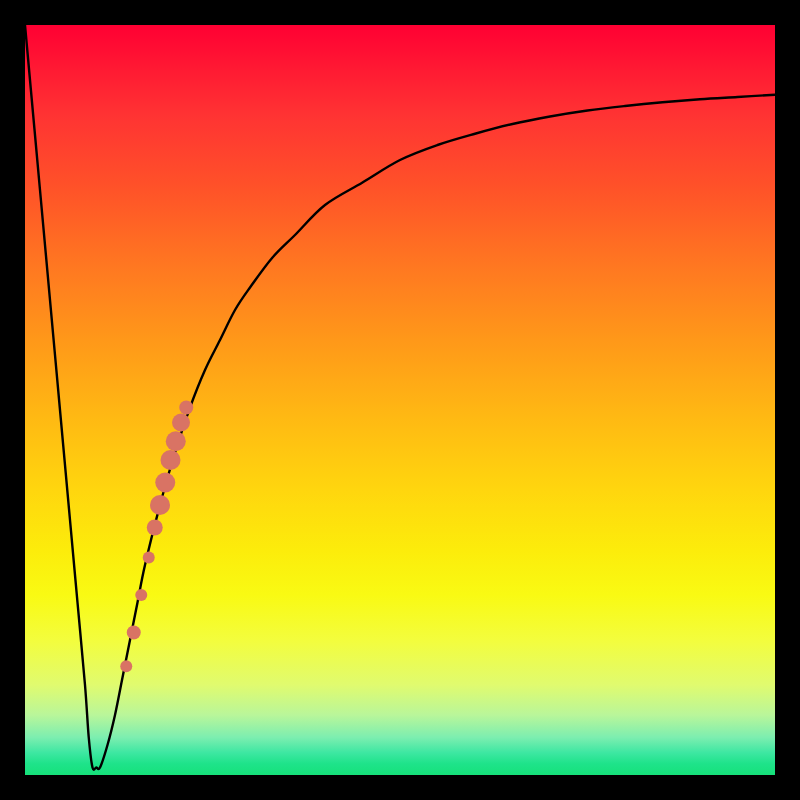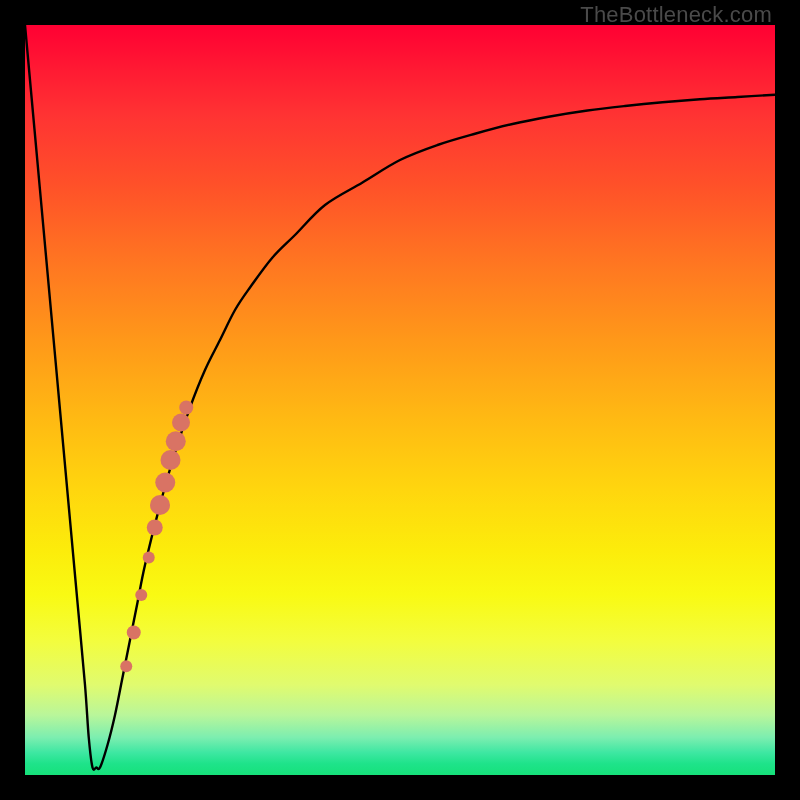--- a/index.html
+++ b/index.html
@@ -81,14 +81,13 @@
           <circle cx="129.75" cy="502.50" r="8" fill="#d97364" stroke="#b15447" stroke-width="0"></circle>
           <circle cx="135.00" cy="480.00" r="10" fill="#d97364" stroke="#b15447" stroke-width="0"></circle>
           <circle cx="140.25" cy="457.50" r="10" fill="#d97364" stroke="#b15447" stroke-width="0"></circle>
           <circle cx="145.50" cy="435.00" r="10" fill="#d97364" stroke="#b15447" stroke-width="0"></circle>
           <circle cx="150.75" cy="416.25" r="10" fill="#d97364" stroke="#b15447" stroke-width="0"></circle>
           <circle cx="156.00" cy="397.50" r="9" fill="#d97364" stroke="#b15447" stroke-width="0"></circle>
           <circle cx="161.25" cy="382.50" r="7" fill="#d97364" stroke="#b15447" stroke-width="0"></circle>
         </g>
     </svg>
   </div>
-  <div class="watermark">TheBottleneck.com</div>
 </div>
 
 </body></html>

